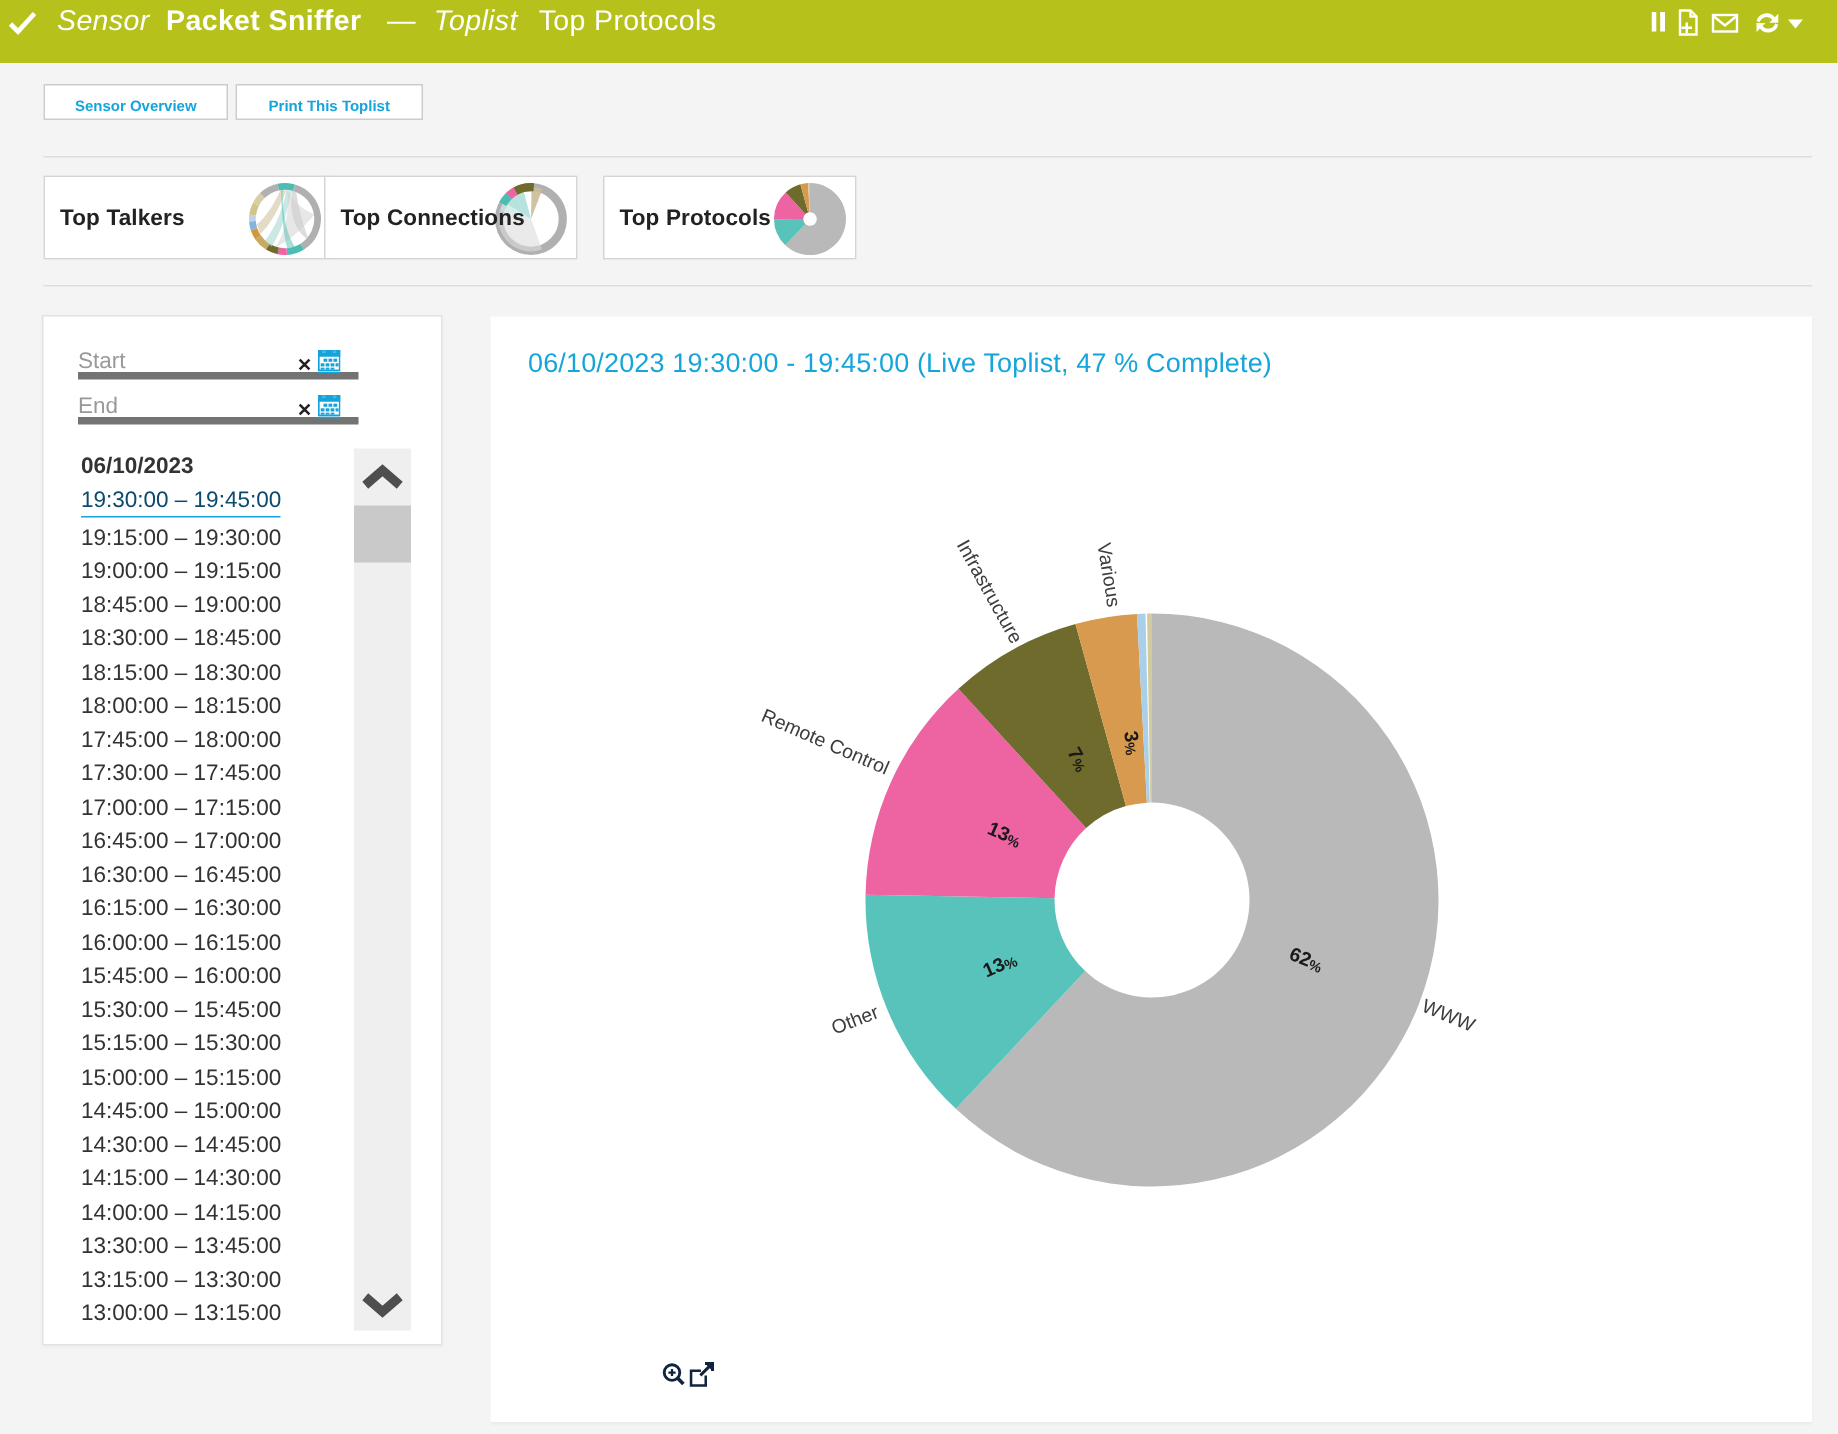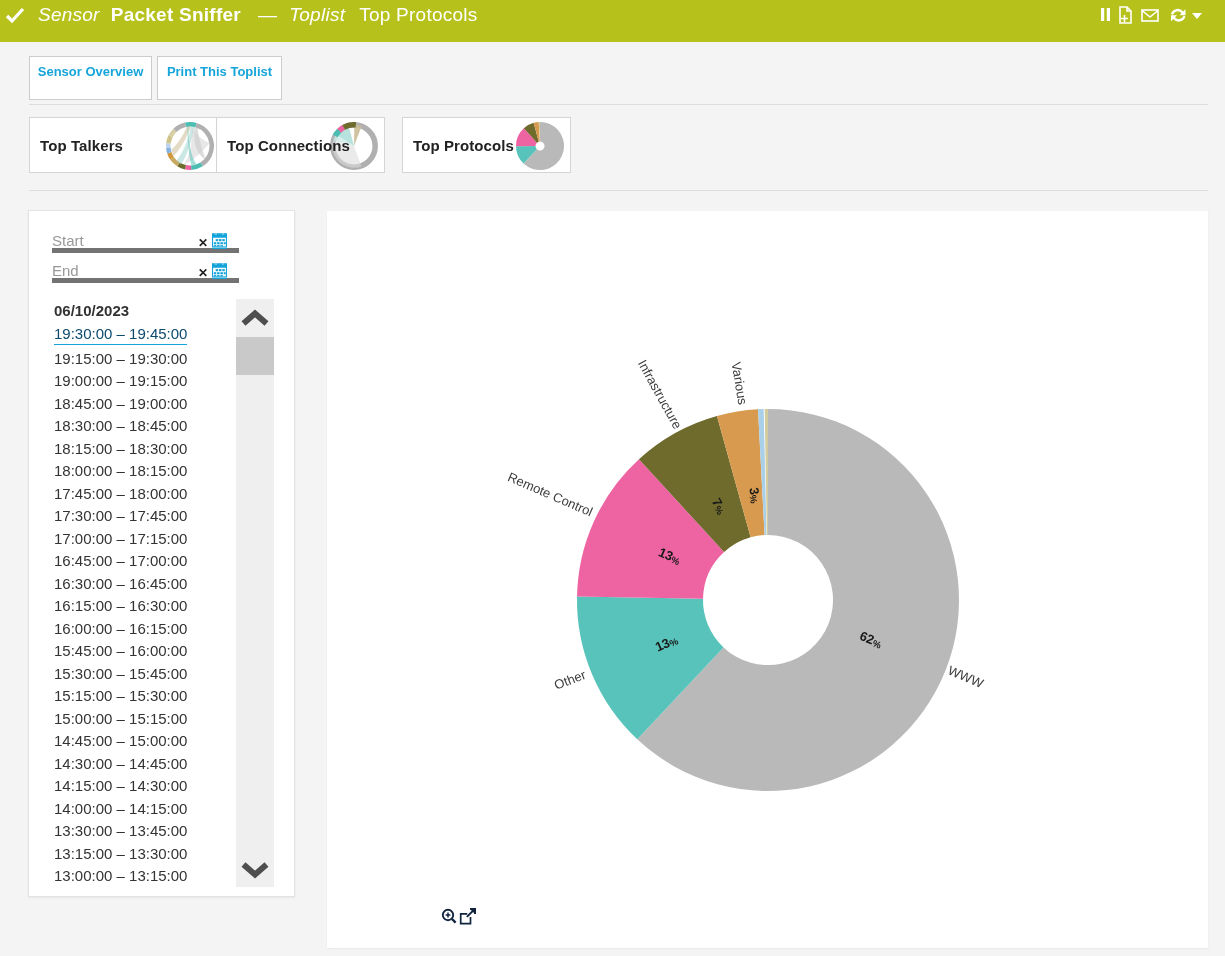--- a/index.html
+++ b/index.html
@@ -4,22 +4,22 @@
 <style>
 * { margin:0; padding:0; box-sizing:border-box; }
 html,body { width:1225px; height:956px; overflow:hidden; background:#f4f4f4;
   font-family:"Liberation Sans", sans-serif; }
 .topbar { position:absolute; left:0; top:0; width:1225px; height:42px; background:#b6c21b; color:#fff; }
 .topbar .ttl { position:absolute; left:38px; top:4px; font-size:19px; white-space:nowrap; letter-spacing:0.25px; }
 .ttl .it { font-style:italic; }
 .ttl .b { font-weight:bold; }
 .chk { position:absolute; left:5px; top:7px; }
 .tbicons { position:absolute; right:19px; top:5px; }
-.btn { position:absolute; top:56px; height:44px; background:#fff; border:1px solid #ccc;
-  color:#16a5da; font-size:13px; font-weight:bold; line-height:30px; text-align:center; white-space:nowrap; }
+.btn { position:absolute; top:56px; height:24px; background:#fff; border:1px solid #ccc;
+  color:#16a5da; font-size:10px; font-weight:bold; line-height:30px; text-align:center; white-space:nowrap; }
 #btn1 { left:29px; width:123px; }
 #btn2 { left:157px; width:125px; }
 .sep { position:absolute; left:29px; width:1179px; height:1px; background:#ddd; }
 .card { position:absolute; top:117px; height:56px; background:#fff; border:1px solid #d5d5d5; }
 .card .ct { position:absolute; left:10px; top:19px; font-size:15px; font-weight:bold; color:#222; letter-spacing:0.1px; z-index:2; }
 .card svg { position:absolute; right:6px; top:4px; }
 #card1 { left:29px; width:192px; }
 #card2 { left:216px; width:169px; }
 #card3 { left:402px; width:169px; }
 .lpanel { position:absolute; left:28px; top:210px; width:267px; height:687px; background:#fff;
@@ -194,20 +194,21 @@
     <svg class="sarr" style="top:10px" width="38" height="18" viewBox="0 0 38 18">
         <path d="M7.5 14.5 L19 4.5 L30.5 14.5" stroke="#4e4e4e" stroke-width="6" fill="none"></path>
       </svg>
     <div class="sthumb"></div>
     <svg class="sarr" style="bottom:8px" width="38" height="18" viewBox="0 0 38 18">
         <path d="M7.5 3.5 L19 13.5 L30.5 3.5" stroke="#4e4e4e" stroke-width="6" fill="none"></path>
       </svg>
   </div>
 </div>
 <div class="chartcard">
+  <div class="chtitle">06/10/2023 19:30:00 - 19:45:00 (Live Toplist, 47 % Complete)</div>
   <svg id="bigchart" style="position:absolute;left:0;top:0" width="881" height="737" viewBox="327 211 881 737">
 <path d="M768.00 409.00A191 191 0 1 1 637.25 739.23L723.50 647.38A65 65 0 1 0 768.00 535.00Z" fill="#b9b9b9"></path>
 <path d="M637.25 739.23A191 191 0 0 1 577.03 596.50L703.01 598.81A65 65 0 0 0 723.50 647.38Z" fill="#57c3ba"></path>
 <path d="M577.03 596.50A191 191 0 0 1 638.96 459.18L724.09 552.08A65 65 0 0 0 703.01 598.81Z" fill="#ee63a2"></path>
 <path d="M638.96 459.18A191 191 0 0 1 716.96 415.95L750.63 537.36A65 65 0 0 0 724.09 552.08Z" fill="#6f6b2d"></path>
 <path d="M716.96 415.95A191 191 0 0 1 758.00 409.26L764.60 535.09A65 65 0 0 0 750.63 537.36Z" fill="#d89a4e"></path>
 <path d="M758.00 409.26A191 191 0 0 1 763.67 409.05L766.53 535.02A65 65 0 0 0 764.60 535.09Z" fill="#a9cfe9"></path>
 <path d="M764.67 409.03A191 191 0 0 1 768.00 409.00L768.00 535.00A65 65 0 0 0 766.87 535.01Z" fill="#d2cb9e"></path>
 <text x="869.3" y="643.6" transform="rotate(21.6 869.3 643.6)" class="pct"><tspan>62</tspan><tspan font-size="9.5" dy="1">%</tspan></text>
 <text x="668.2" y="647.2" transform="rotate(-23.7 668.2 647.2)" class="pct"><tspan>13</tspan><tspan font-size="9.5" dy="1">%</tspan></text>

